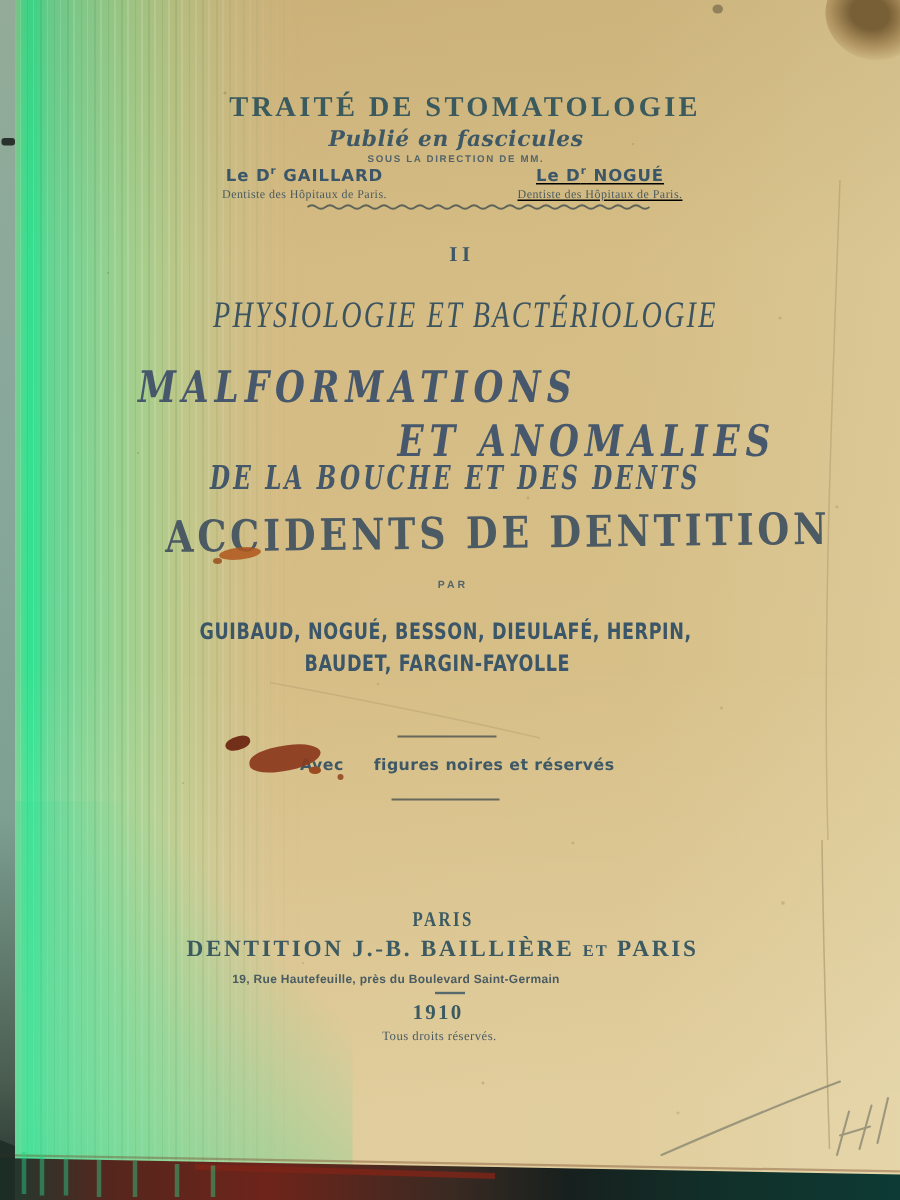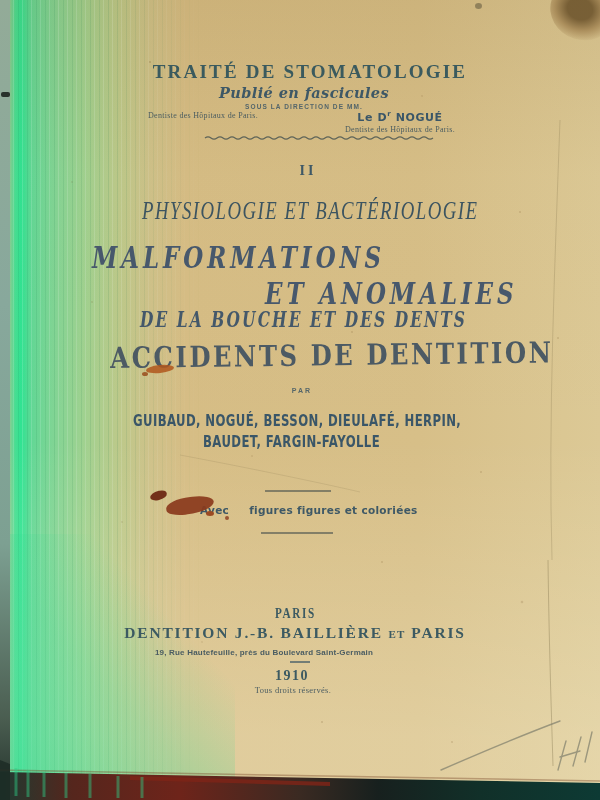--- a/index.html
+++ b/index.html
@@ -58,21 +58,21 @@
   
   .txt{position:absolute;white-space:nowrap;color:#3e5866;}
   .centerline{left:0;width:600px;text-align:center;}
 
   .series-title{top:61px;font:700 19px "Liberation Serif",serif;letter-spacing:2.2px;color:#3a5a5e;padding-left:10px;}
   .published{top:84px;font:italic 700 14.5px "DejaVu Serif",serif;letter-spacing:.4px;padding-left:4px;}
   .direction{top:103px;font:700 6.5px "Liberation Sans",sans-serif;letter-spacing:1.1px;color:#53656a;padding-left:4px;}
 
   .editor{position:absolute;top:110px;width:170px;text-align:center;}
   .editor.left{left:118px;}
-  .editor.right{left:315px;}
+  .editor.right{left:315px;text-decoration:underline;}
   .editor .name{font:700 11px "DejaVu Sans",sans-serif;letter-spacing:.6px;color:#3a5668;}
   .editor .name sup{font-size:7px;}
   .editor .aff{font:400 8px "Liberation Serif",serif;letter-spacing:.3px;color:#4a5c60;margin-top:1px;}
 
   .volume-number{top:163px;font:700 14px "Liberation Serif",serif;letter-spacing:3px;padding-left:8px;}
   .section-title{top:197px;left:142px;font:italic 400 25px "Liberation Serif",serif;letter-spacing:2px;transform:scaleX(.75);transform-origin:left top;color:#3c5460;}
 
   .title-l1{top:241px;left:92px;font:italic 700 29px "DejaVu Serif",serif;letter-spacing:5px;transform:scaleX(.79);transform-origin:left top;color:#47586c;}
   .title-l2{top:277px;left:265px;font:italic 700 29px "DejaVu Serif",serif;letter-spacing:5px;transform:scaleX(.79);transform-origin:left top;color:#47586c;}
   .title-l3{top:306px;left:140px;font:italic 700 22px "DejaVu Serif",serif;letter-spacing:3px;transform:scaleX(.70);transform-origin:left top;color:#445а66;color:#44586a;}
@@ -117,41 +117,42 @@
   <div class="green-bottom"></div>
   <div class="speckles"></div>
   <div class="left-edge"></div>
   <div class="left-edge-dash"></div>
 
   <div class="txt centerline series-title">TRAITÉ DE STOMATOLOGIE</div>
   <div class="txt centerline published">Publié en fascicules</div>
   <div class="txt centerline direction">SOUS LA DIRECTION DE MM.</div>
 
   <div class="editor left">
+    <div class="name"><span>Le D</span><sup>r</sup><span> GAILLARD</span></div>
     <div class="aff">Dentiste des Hôpitaux de Paris.</div>
   </div>
   <div class="editor right">
     <div class="name"><span>Le D</span><sup>r</sup><span> NOGUÉ</span></div>
     <div class="aff">Dentiste des Hôpitaux de Paris.</div>
   </div>
 
   <div class="txt centerline volume-number">II</div>
   <div class="txt section-title">PHYSIOLOGIE ET BACTÉRIOLOGIE</div>
 
   <div class="txt title-l1">MALFORMATIONS</div>
   <div class="txt title-l2">ET ANOMALIES</div>
   <div class="txt title-l3">DE LA BOUCHE ET DES DENTS</div>
   <div class="txt title-l4">ACCIDENTS DE DENTITION</div>
 
   <div class="txt centerline byline">PAR</div>
   <div class="txt authors-1">GUIBAUD, NOGUÉ, BESSON, DIEULAFÉ, HERPIN,</div>
   <div class="txt authors-2">BAUDET, FARGIN-FAYOLLE</div>
 
   <div class="txt figures-note">
-    <span>Avec</span><span class="gap"></span><span>figures figures et coloriées</span>
+    <span>Avec</span><span class="gap"></span><span>figures noires et réservés</span>
   </div>
 
   <div class="txt imprint-city">PARIS</div>
   <div class="txt centerline imprint-publisher">
     <span>DENTITION J.-B. BAILLIÈRE </span><span class="et">ET</span><span> PARIS</span>
   </div>
   <div class="txt centerline imprint-address">19, Rue Hautefeuille, près du Boulevard Saint-Germain</div>
   <div class="txt centerline imprint-year">1910</div>
   <div class="txt centerline imprint-rights">Tous droits réservés.</div>
 

